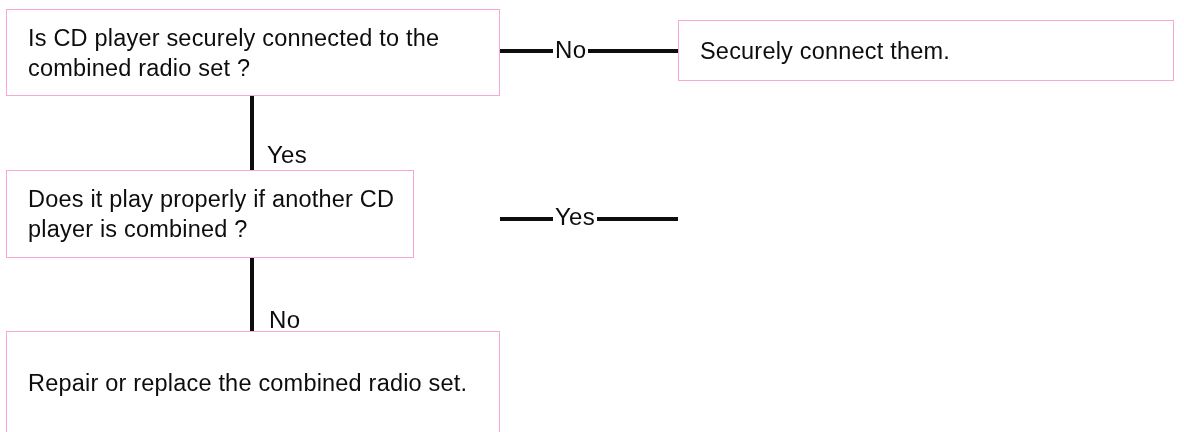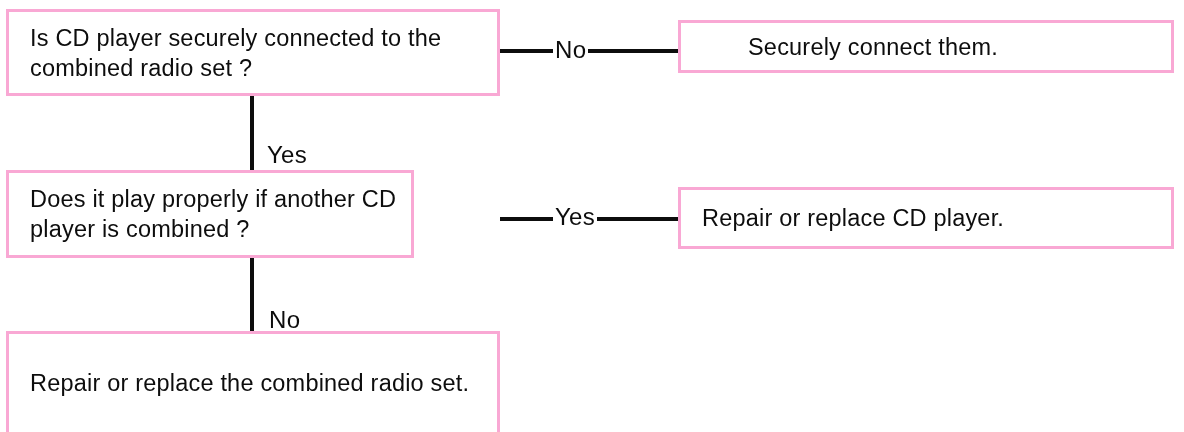--- a/index.html
+++ b/index.html
@@ -12,21 +12,21 @@
     width: 1184px;
     height: 432px;
     background: #ffffff;
     font-family: "Liberation Sans", sans-serif;
     color: #0d0d0d;
     overflow: hidden;
   }
   .fc-box {
     position: absolute;
     box-sizing: border-box;
-    border: 3px solid #f9a8d4;
+    border: 1px solid #f9a8d4;
     background: #ffffff;
     display: flex;
     align-items: center;
   }
   .fc-box .txt {
     padding: 0 14px 0 21px;
     font-size: 23.5px;
     line-height: 30px;
     letter-spacing: 0.2px;
   }
@@ -38,21 +38,21 @@
     position: absolute;
     font-size: 24px;
     line-height: 26px;
     letter-spacing: 0.3px;
     background: #ffffff;
     padding: 0 2px;
     margin-top: 20px;
   }
   
   .box-q1 { left: 6px;   top: 9px;   width: 494px; height: 87px; }
-  .box-a1 { left: 678px; top: 20px;  width: 496px; height: 53px; padding-left: 46px; }
+  .box-a1 { left: 678px; top: 20px;  width: 496px; height: 61px; }
   .box-q2 { left: 6px;   top: 170px; width: 408px; height: 88px; }
   .box-a2 { left: 678px; top: 187px; width: 496px; height: 62px; }
   .box-a3 { left: 6px;   top: 331px; width: 494px; height: 104px; }
   
   .hline-1 { left: 500px; top: 49px;  width: 178px; height: 4px; }
   .vline-1 { left: 250px; top: 96px;  width: 4px;   height: 74px; }
   .hline-2 { left: 500px; top: 217px; width: 178px; height: 4px; }
   .vline-2 { left: 250px; top: 258px; width: 4px;   height: 73px; }
   
   .lbl-no-1  { left: 553px; top: 17px; }
@@ -79,23 +79,20 @@
   <div class="line vline-1"></div>
   <div class="edge-label lbl-yes-1">Yes</div>
 
   <div class="fc-box box-q2">
     <div class="txt">Does it play properly if another CD player is combined ?</div>
   </div>
 
   <div class="line hline-2"></div>
   <div class="edge-label lbl-yes-2">Yes</div>
 
-  <div class="fc-box box-a2">
-    <div class="txt">Repair or replace CD player.</div>
-  </div>
 
   <div class="line vline-2"></div>
   <div class="edge-label lbl-no-2">No</div>
 
   <div class="fc-box box-a3">
     <div class="txt">Repair or replace the combined radio set.</div>
   </div>
 
 </div>
 

